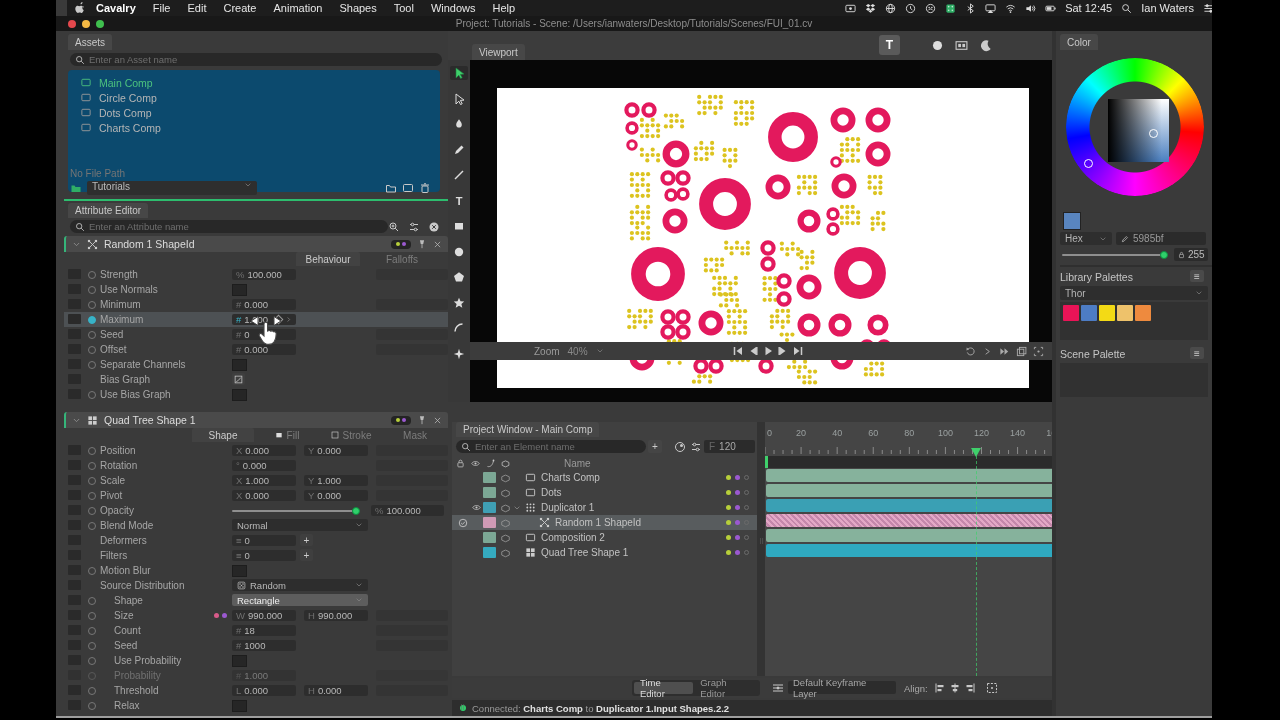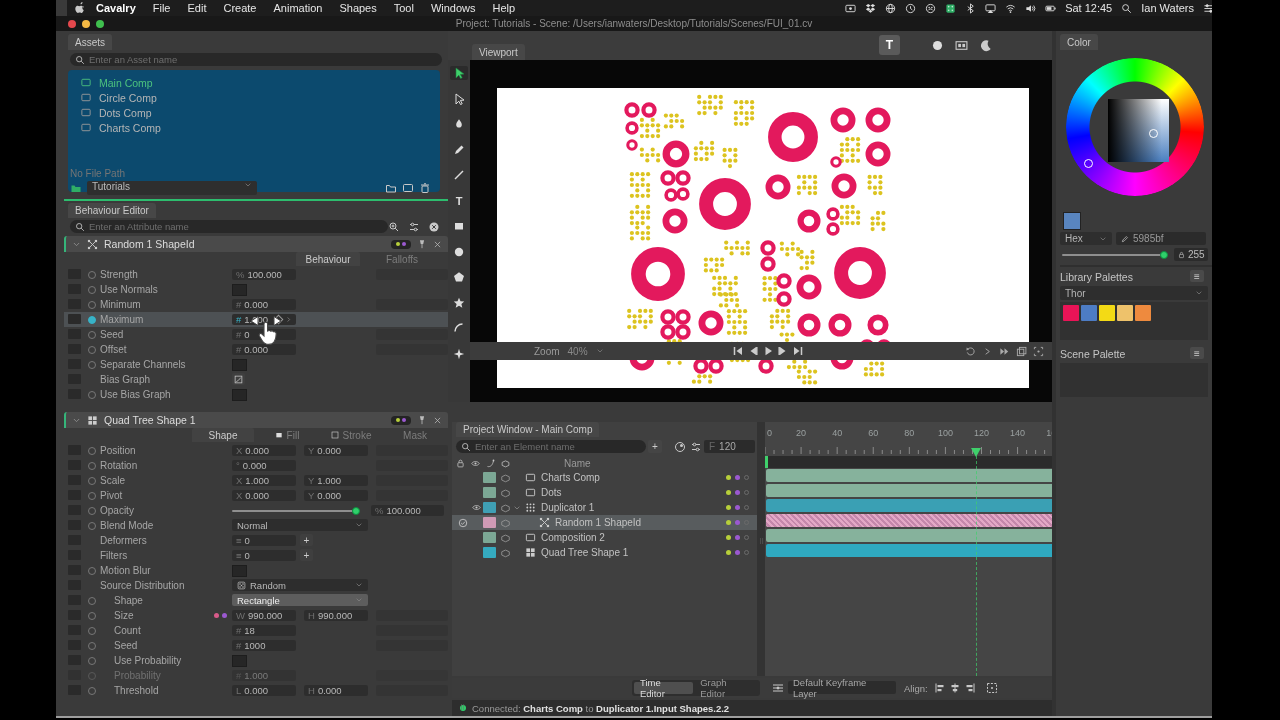--- a/index.html
+++ b/index.html
@@ -296,21 +296,21 @@
       <span class="ic">
           <svg viewBox="0 0 12 12" fill="none" stroke="currentColor" stroke-width="1">
             <rect x="3" y="4" width="6" height="6.5" rx="1"></rect>
             <line x1="2" y1="3" x2="10" y2="3"></line>
             <line x1="5" y1="1.8" x2="7" y2="1.8"></line>
           </svg>
         </span>
     </div>
     <div style="position:absolute;left:0;top:168px;width:384px;height:2px;background:#2dbd6e;"></div>
 
-    <div class="tab" style="left:4px;top:172px;height:15px;">Behaviour Editor</div>
+    <div class="tab" style="left:4px;top:172px;height:15px;">Attribute Editor</div>
     <div class="input" style="left:6px;top:189px;width:308px;">
       <span class="ic" style="width:10px;height:10px;">
           <svg viewBox="0 0 12 12" fill="none" stroke="currentColor" stroke-width="1">
             <circle cx="5" cy="5" r="3.2"></circle>
             <line x1="7.4" y1="7.4" x2="10.6" y2="10.6"></line>
           </svg>
         </span>
       <span>Enter an Attribute name</span>
     </div>
     <span class="ic" style="position:absolute;left:324px;top:190px;">
@@ -722,20 +722,26 @@
             <span class="albl" style="left: 50px;">Threshold</span>
             <span class="afield" style="left: 168px; width: 64px;">
               <i>L</i>
               <span>0.000</span>
             </span>
             <span class="afield" style="left: 240px; width: 64px;">
               <i>H</i>
               <span>0.000</span>
             </span>
             <span class="cell3" style="left: 312px; width: 72px;"></span>
+          </div>
+          <div class="arow">
+            <span class="abox"></span>
+            <span class="atog"></span>
+            <span class="albl" style="left: 50px;">Relax</span>
+            <span class="achk"></span>
           </div>
         </div>
       </div>
   </div>
 
   <div id="vp-toolrow"></div>
   <div id="top-icons"></div>
   <div id="vp-black">
     <svg id="canvas" viewBox="0 0 532 300">
         <circle cx="144.9" cy="31.9" r="2.1" fill="#dcc31f"></circle>

